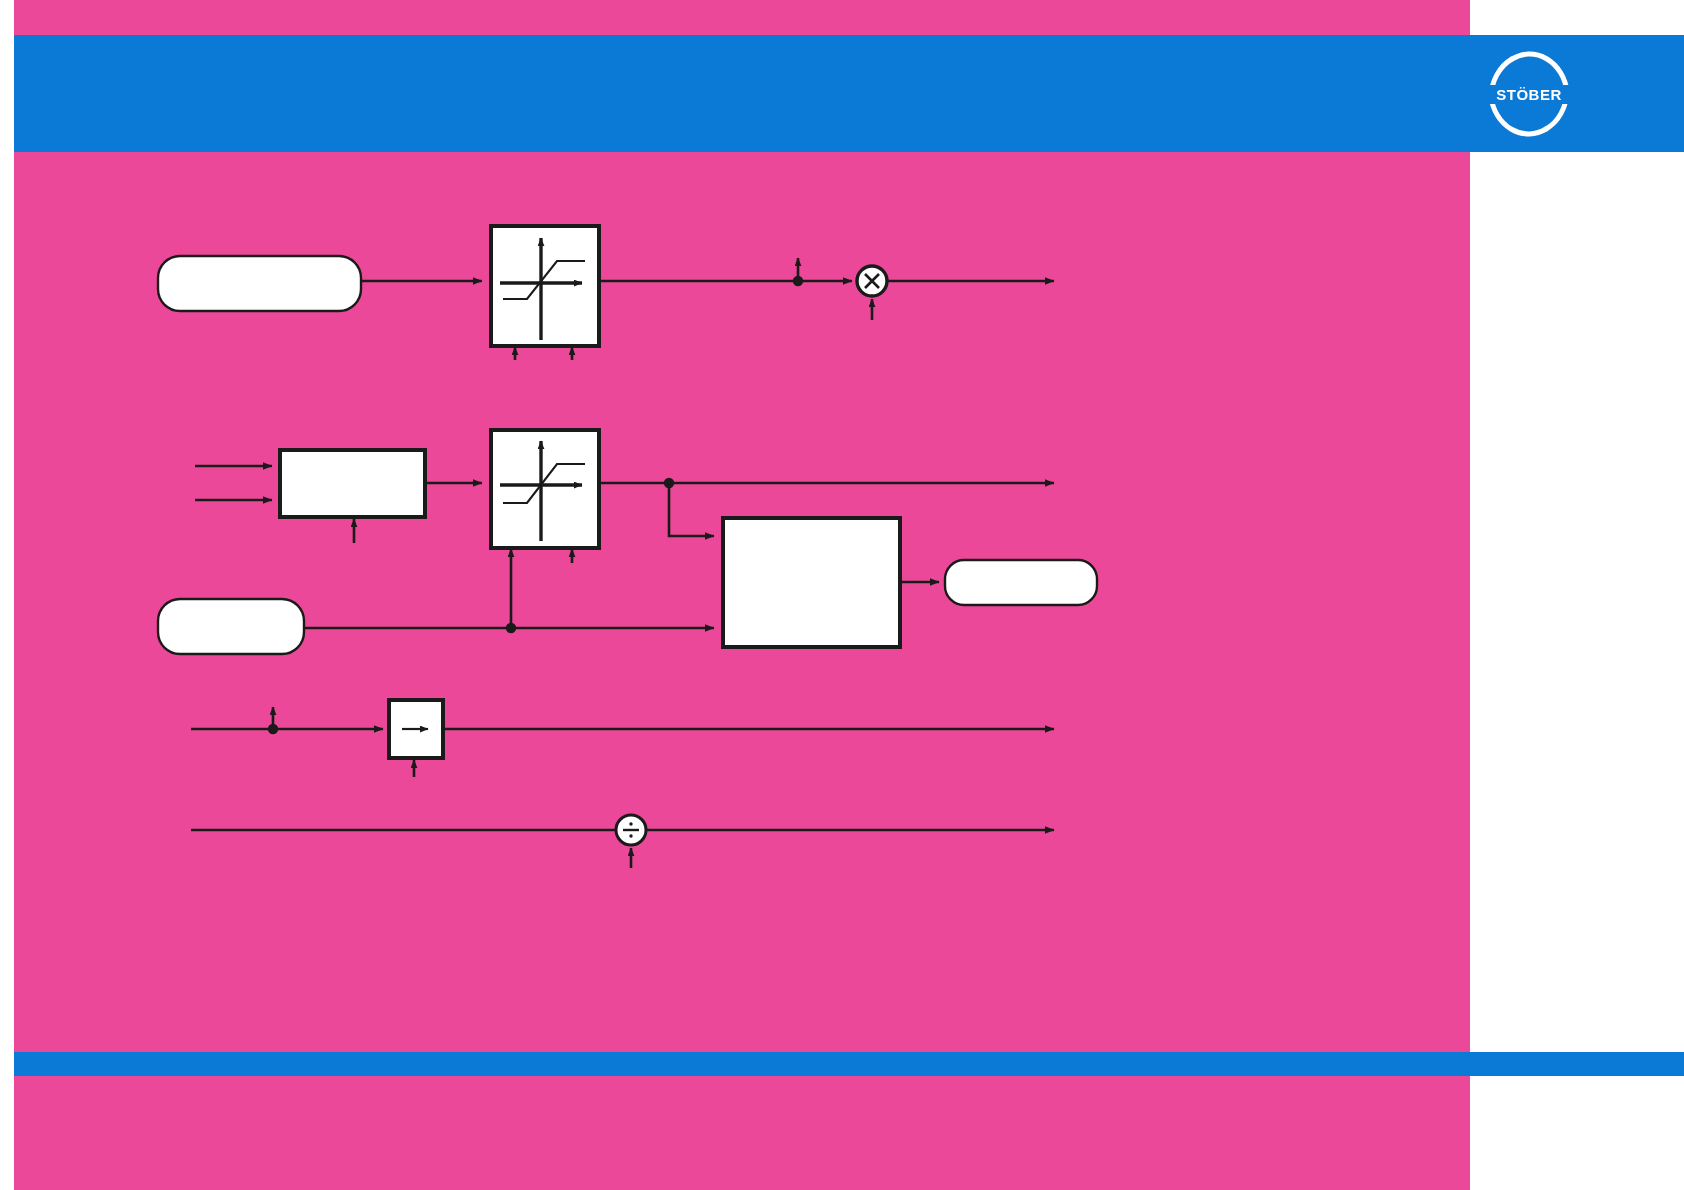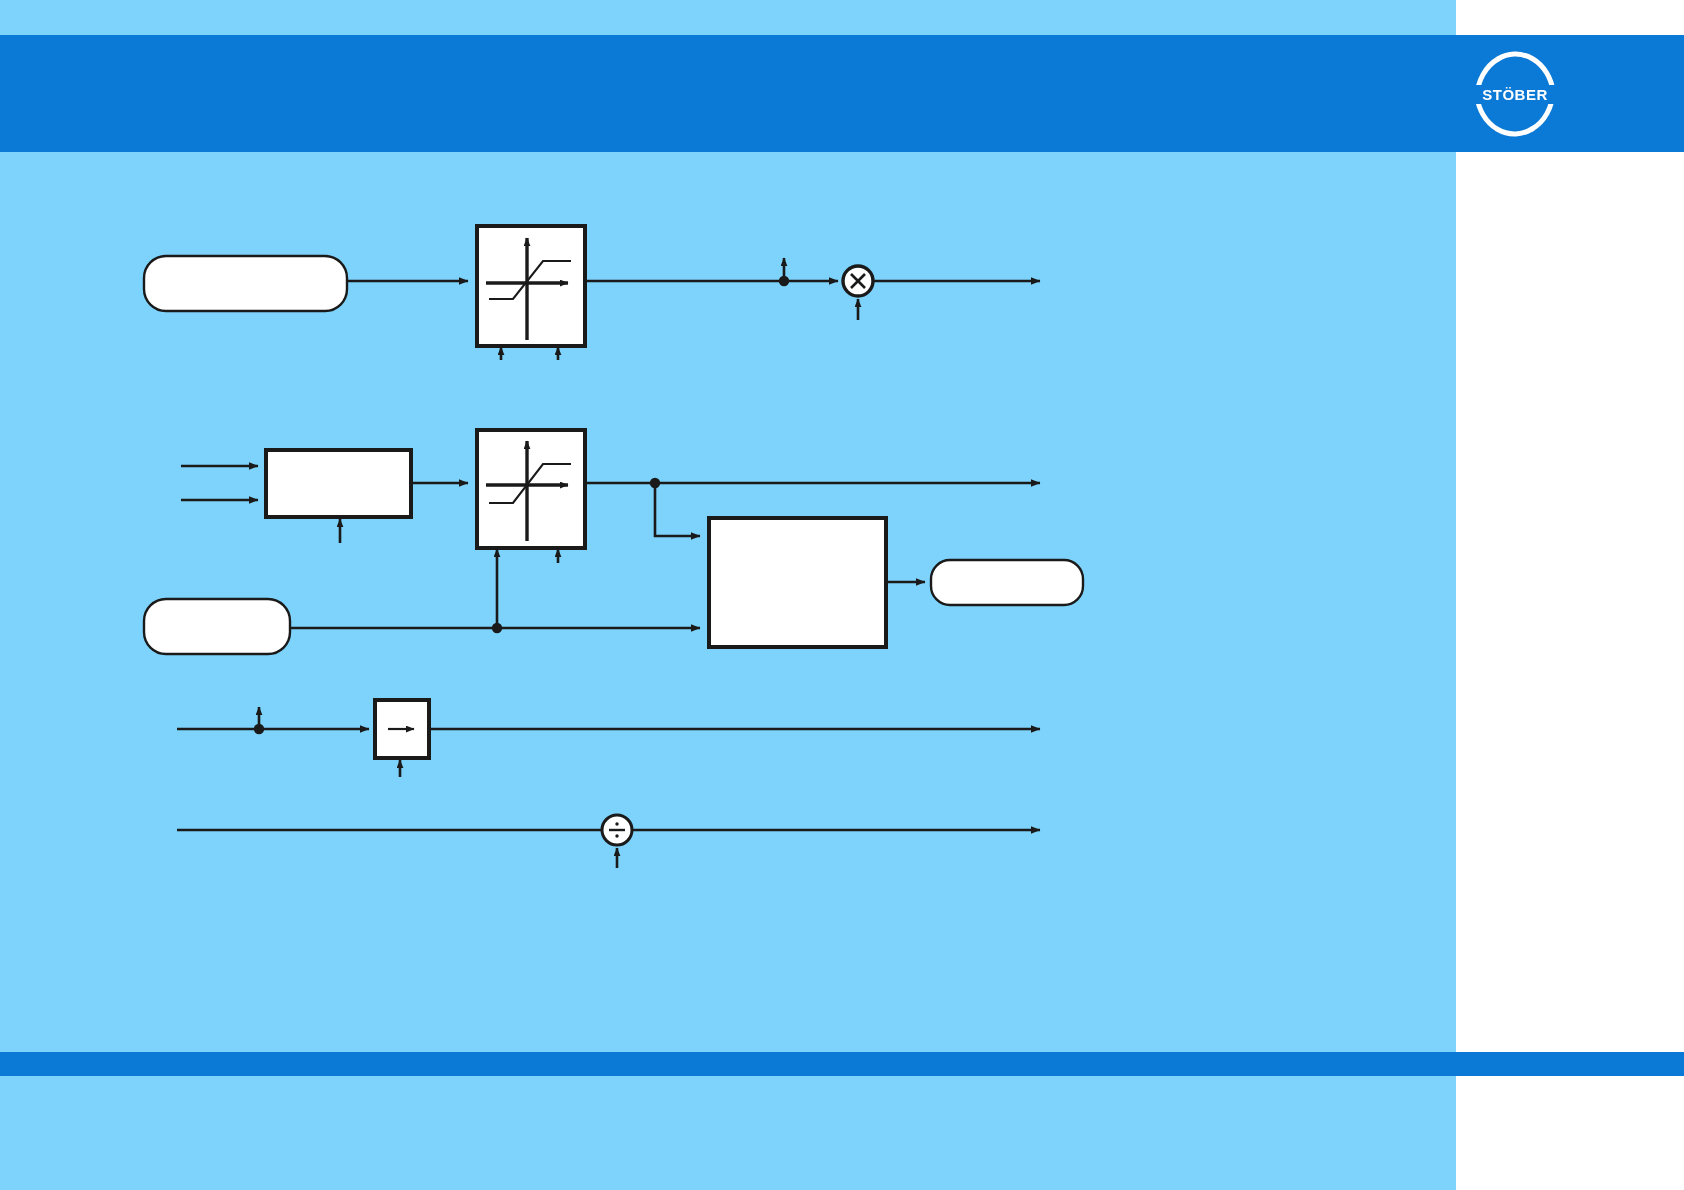--- a/index.html
+++ b/index.html
@@ -12,21 +12,22 @@
     font-family: "Liberation Sans", sans-serif;
     width: 1684px;
     height: 1190px;
     overflow: hidden;
     position: relative;
   }
   #page {
     position: relative;
     width: 1456px;
     height: 1190px;
-    background: #7dd3fc;
+    background: #ec4899;
+    margin-left: 14px;
   }
   .band {
     position: absolute;
     left: 0;
     width: 1684px;
     background: #0b7ad6;
   }
   #top-band {
     top: 35px;
     height: 117px;

